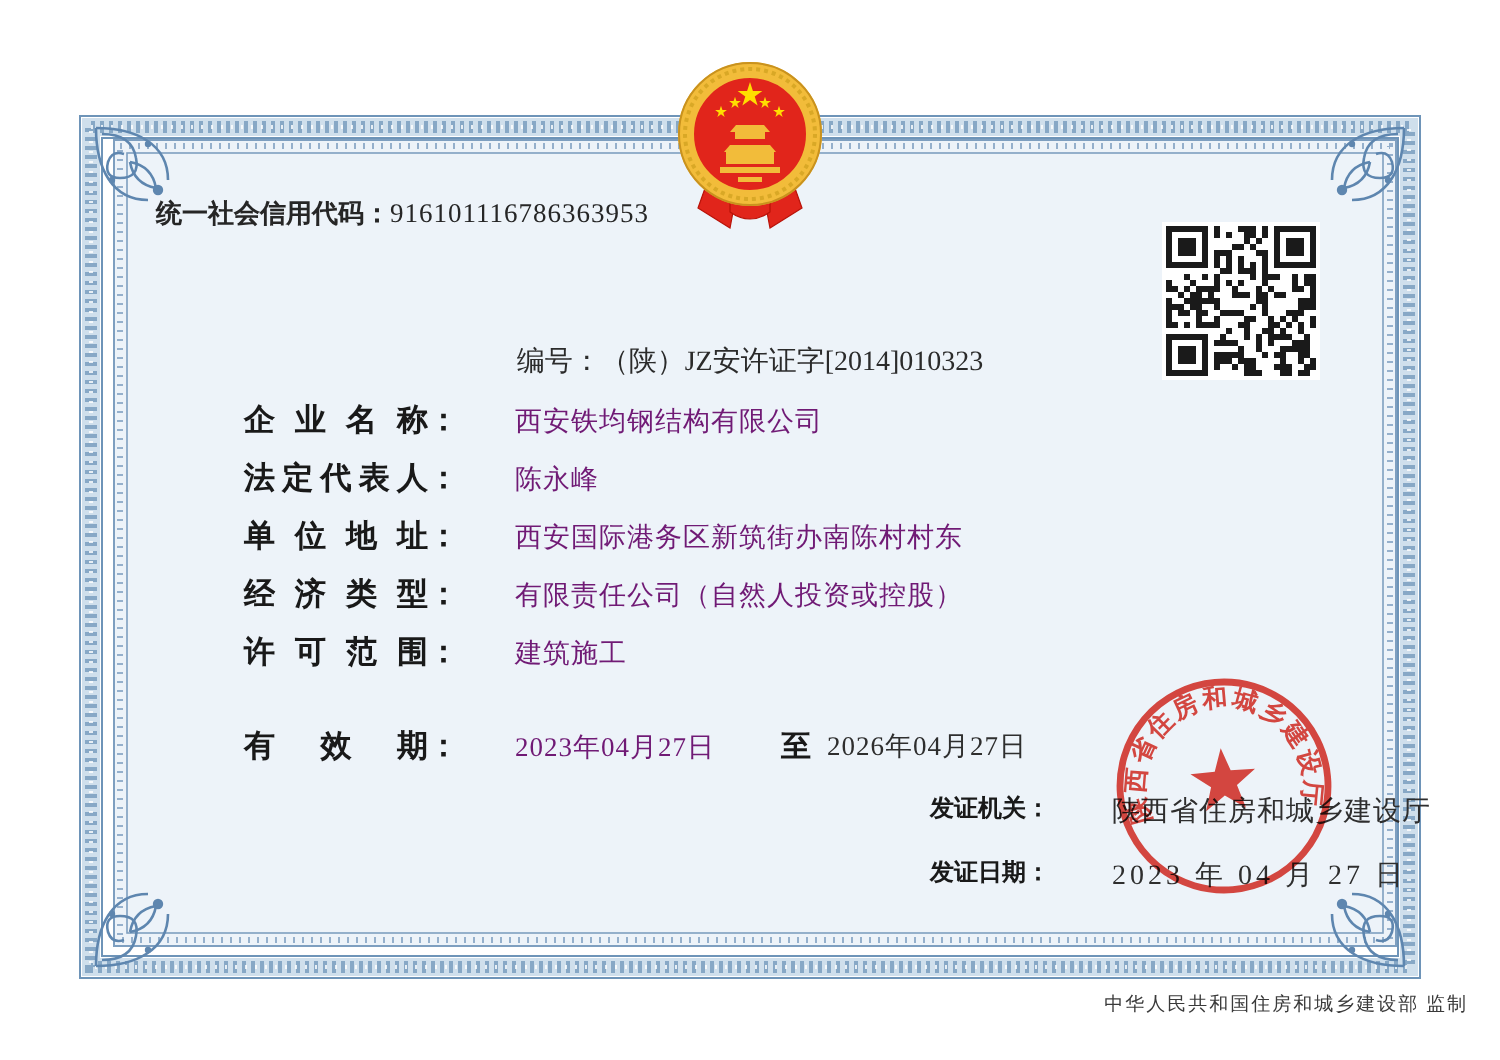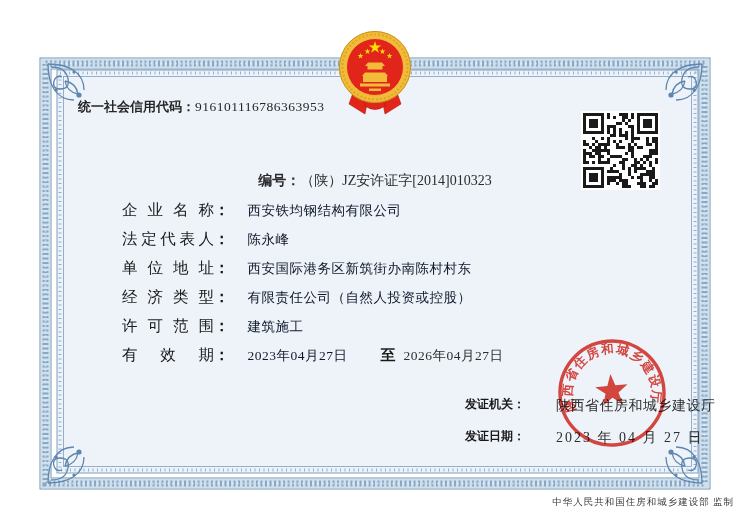--- a/index.html
+++ b/index.html
@@ -6,28 +6,28 @@
   .page{position:relative;width:750px;height:530px;background:#ffffff;overflow:hidden;
         font-family:"Liberation Sans",sans-serif;}
   .abs{position:absolute;}
   
   .credit{top:98px;left:78px;font-size:13px;color:#262626;}
   .credit .lbl{font-weight:700;}
   .credit .num{font-family:"Liberation Serif",serif;font-size:13.5px;letter-spacing:.5px;}
   .title{top:119px;left:0;width:750px;text-align:center;font-size:42px;font-weight:700;
          color:#E8A33C;letter-spacing:10px;text-indent:10px;}
   .serial{top:172px;left:0;width:750px;text-align:center;font-size:14px;color:#2b2b2b;}
-  .serial .lbl{font-weight:700;text-align:center;}
+  .serial .lbl{font-weight:400;text-align:center;}
   .serial .val{font-family:"Liberation Serif",serif;text-align:right;}
   .row{position:absolute;left:122px;height:20px;white-space:nowrap;}
   .flabel{display:inline-block;width:92px;text-align:justify;text-align-last:justify;
-          font-weight:400;font-size:15.5px;color:#191919;vertical-align:middle;}
+          font-weight:700;font-size:15.5px;color:#191919;vertical-align:middle;}
   .fcolon{font-weight:700;font-size:15.5px;color:#191919;vertical-align:middle;}
-  .fvalue{font-family:"Liberation Serif",serif;font-size:13.5px;color:#0f172a;
-          margin-left:18px;vertical-align:middle;letter-spacing:.5px;}
+  .fvalue{font-family:"Liberation Serif",serif;font-size:13.5px;color:#701a75;
+          margin-left:28px;vertical-align:middle;letter-spacing:.5px;}
   .fsep{font-weight:700;font-size:15px;color:#191919;margin-left:33px;margin-right:8px;vertical-align:middle;}
   .fvalue2{font-family:"Liberation Serif",serif;font-size:13.5px;color:#2e2e2e;vertical-align:middle;letter-spacing:.5px;}
   .issue-lbl{font-weight:700;font-size:12px;color:#191919;}
   .issue-val{font-family:"Liberation Serif",serif;font-size:14px;color:#2e2e2e;letter-spacing:.5px;}
   .footer{top:496px;right:16px;font-family:"Liberation Serif",serif;font-size:9.5px;
           color:#3a3a3a;letter-spacing:1px;}
   
   .border-svg{top:0;left:0;z-index:1;}
   .content{z-index:2;}
   .qr{left:581px;top:111px;background:#ffffff;padding:2px;line-height:0;z-index:2;}
@@ -424,21 +424,21 @@
   </div>
   <div class="row content" style="top:229px">
     <span class="flabel">法定代表人</span><span class="fcolon">：</span><span class="fvalue">陈永峰</span>
   </div>
   <div class="row content" style="top:287px">
     <span class="flabel">经济类型</span><span class="fcolon">：</span><span class="fvalue">有限责任公司（自然人投资或控股）</span>
   </div>
   <div class="row content" style="top:316px">
     <span class="flabel">许可范围</span><span class="fcolon">：</span><span class="fvalue">建筑施工</span>
   </div>
-  <div class="row content" style="top:345px">
+  <div class="row content" style="top:363px">
     <span class="flabel">有效期</span><span class="fcolon">：</span><span class="fvalue">2023年04月27日</span><span class="fsep">至</span><span class="fvalue2">2026年04月27日</span>
   </div>
 
   <span class="abs content issue-lbl" style="top:396px;left:465px">发证机关：</span>
   <span class="abs content issue-val" style="top:397px;left:556px">陕西省住房和城乡建设厅</span>
   <span class="abs content issue-lbl" style="top:428px;left:465px">发证日期：</span>
   <span class="abs content issue-val" style="top:429px;left:556px;letter-spacing:2px">2023 年 04 月 27 日</span>
 
   <svg class="abs seal" width="124" height="124" viewBox="0 0 124 124">
     <g opacity="0.85" transform="rotate(-5 62 62)" fill="#DE2A20">

